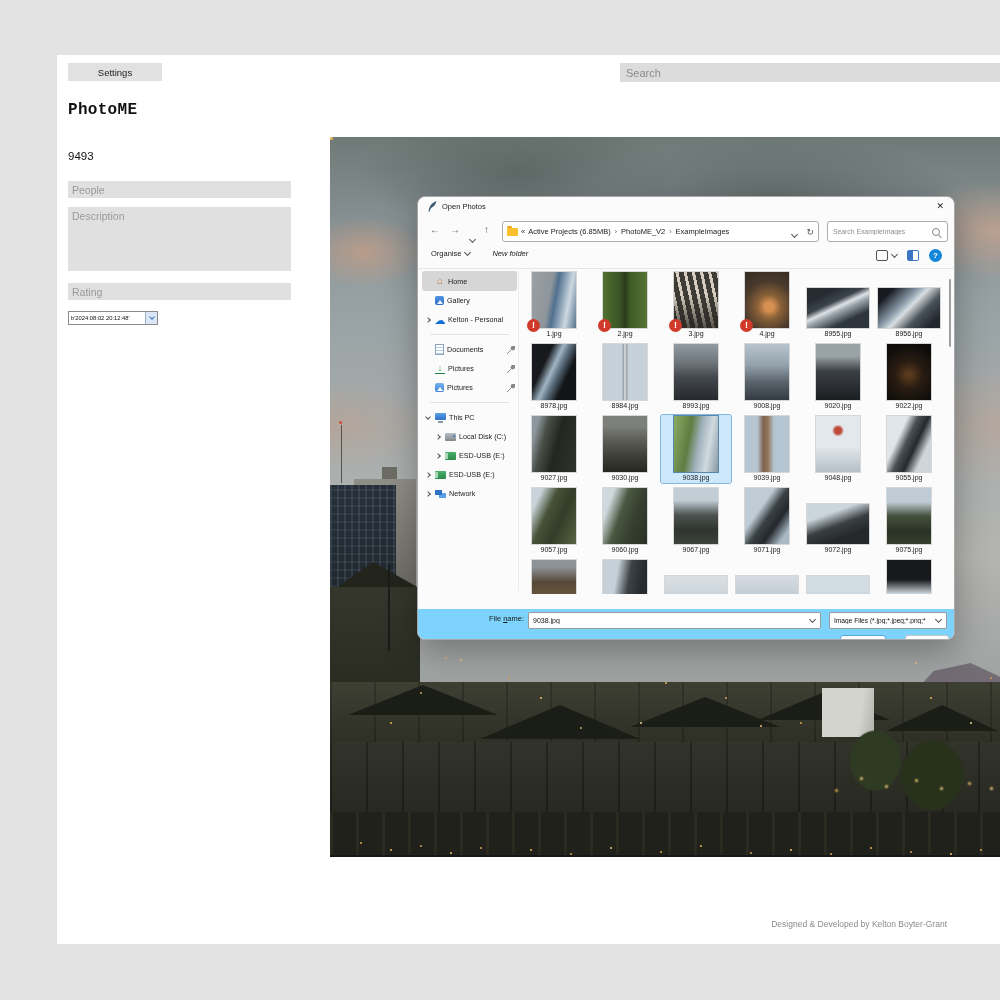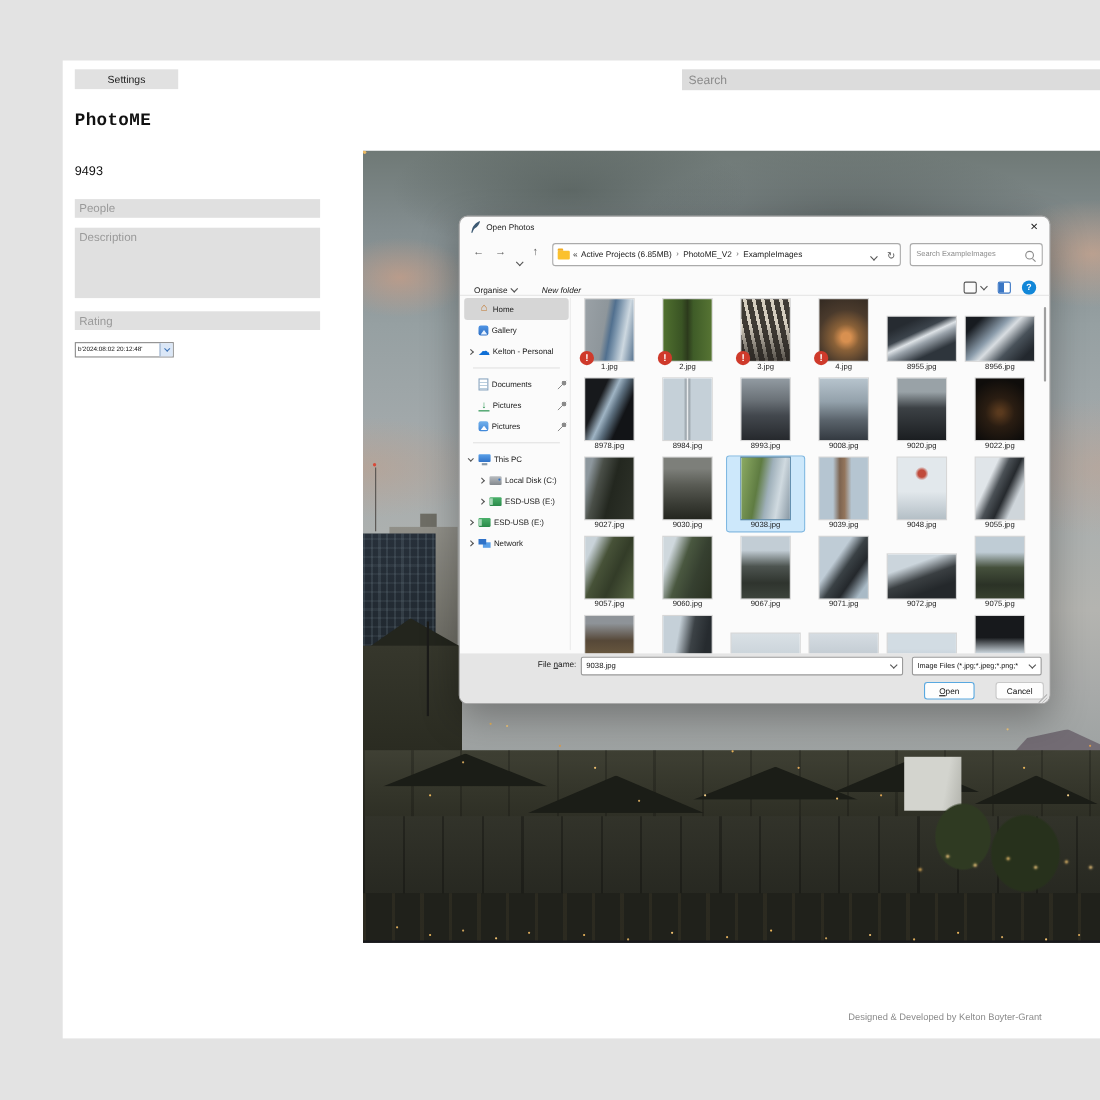--- a/index.html
+++ b/index.html
@@ -113,21 +113,21 @@
   .bc-seg{font-size:7.5px;color:#1a1a1a;}
   .bc-sep{font-size:7px;color:#666;}
   .addr-right{display:flex;align-items:center;gap:9px;margin-left:auto;}
   .refresh-ico{font-size:9px;color:#555;line-height:10px;}
   .searchbox{position:absolute;left:409px;top:6px;width:121px;height:21px;border:1px solid #ababab;
     border-radius:3px;background:#fff;box-sizing:border-box;display:flex;align-items:center;}
   .searchbox input{border:none;outline:none;flex:1;font-size:6.8px;color:#333;padding-left:5px;background:transparent;min-width:0;}
   .searchbox input::placeholder{color:#8d8d8d;}
   .ico-search{width:6px;height:6px;border:1px solid #8a8a8a;border-radius:50%;position:relative;margin-right:7px;flex:0 0 auto;}
   .ico-search::after{content:'';position:absolute;right:-3px;bottom:-2px;width:4px;height:1px;background:#8a8a8a;transform:rotate(45deg);}
-  .toolbar{position:absolute;left:0;top:52px;right:0;height:19px;display:flex;align-items:flex-end;}
+  .toolbar{position:absolute;left:0;top:52px;right:0;height:19px;display:flex;align-items:flex-start;}
   .tb-item{font-size:7.5px;color:#1a1a1a;display:flex;align-items:center;gap:4px;}
   .organise{margin-left:13px;}
   .newfolder{margin-left:22px;font-style:italic;}
   .tb-right{margin-left:auto;display:flex;align-items:center;gap:10px;margin-right:12px;}
   .ico-view{width:10px;height:9px;border:1px solid #555;border-radius:2px;}
   .ico-pane{width:10px;height:9px;border:1px solid #3a76c4;border-radius:2px;background:linear-gradient(90deg,#3a76c4 45%,#fff 45%);}
   .ico-help{width:13px;height:13px;border-radius:50%;background:#1287d8;color:#fff;font-size:8px;font-weight:bold;
     text-align:center;line-height:13px;}
   .tb-sep{position:absolute;left:0;top:71px;right:0;height:1px;background:#e6e6e6;}
 
@@ -167,21 +167,21 @@
   .cell.sel{background:#cde8fb;outline:1px solid #7fb8e2;border-radius:2px;}
   .thumb{position:relative;box-shadow:0 0 0 1px rgba(0,0,0,.14);}
   .thumb.p{width:44px;height:56px;}
   .thumb.l{width:62px;height:40px;}
   .cell.sel .thumb{box-shadow:0 0 0 1px #5a87a8;}
   .fname{font-size:7px;color:#1a1a1a;line-height:11px;white-space:nowrap;height:11px;}
   .badge{position:absolute;left:-5px;bottom:-4px;width:13px;height:13px;border-radius:50%;background:#cf3a2b;
     color:#fff;font-size:9px;font-weight:bold;text-align:center;line-height:13px;}
   .fscroll{position:absolute;left:531px;top:82px;width:2px;height:68px;background:#9f9f9f;border-radius:1px;}
 
-  .bottombar{position:absolute;left:0;right:0;top:397px;height:47px;background:#e5e5e5;}
+  .bottombar{position:absolute;left:0;right:0;top:412px;height:47px;background:#7dd3fc;}
   .fn-label{position:absolute;left:58px;top:5px;width:48px;text-align:right;font-size:7.5px;color:#1a1a1a;}
   .fn-u{text-decoration:underline;}
   .fn-input-wrap{position:absolute;left:110px;top:3px;width:293px;height:17px;border:1px solid #9a9a9a;
     border-radius:2px;background:#fff;box-sizing:border-box;display:flex;align-items:center;}
   .fn-input-wrap input{border:none;outline:none;flex:1;font-size:7px;color:#111;padding-left:4px;background:transparent;min-width:0;}
   .fn-input-wrap .c,.typebox .c{margin-right:5px;}
   .typebox{position:absolute;left:411px;top:3px;width:118px;height:17px;border:1px solid #9a9a9a;
     border-radius:2px;background:#fff;box-sizing:border-box;display:flex;align-items:center;}
   .type-val{flex:1;font-size:6.6px;color:#111;padding-left:4px;white-space:nowrap;overflow:hidden;}
   .dlg-btn{position:absolute;top:26px;height:16px;border-radius:3px;background:#fdfdfd;font-size:7.5px;

